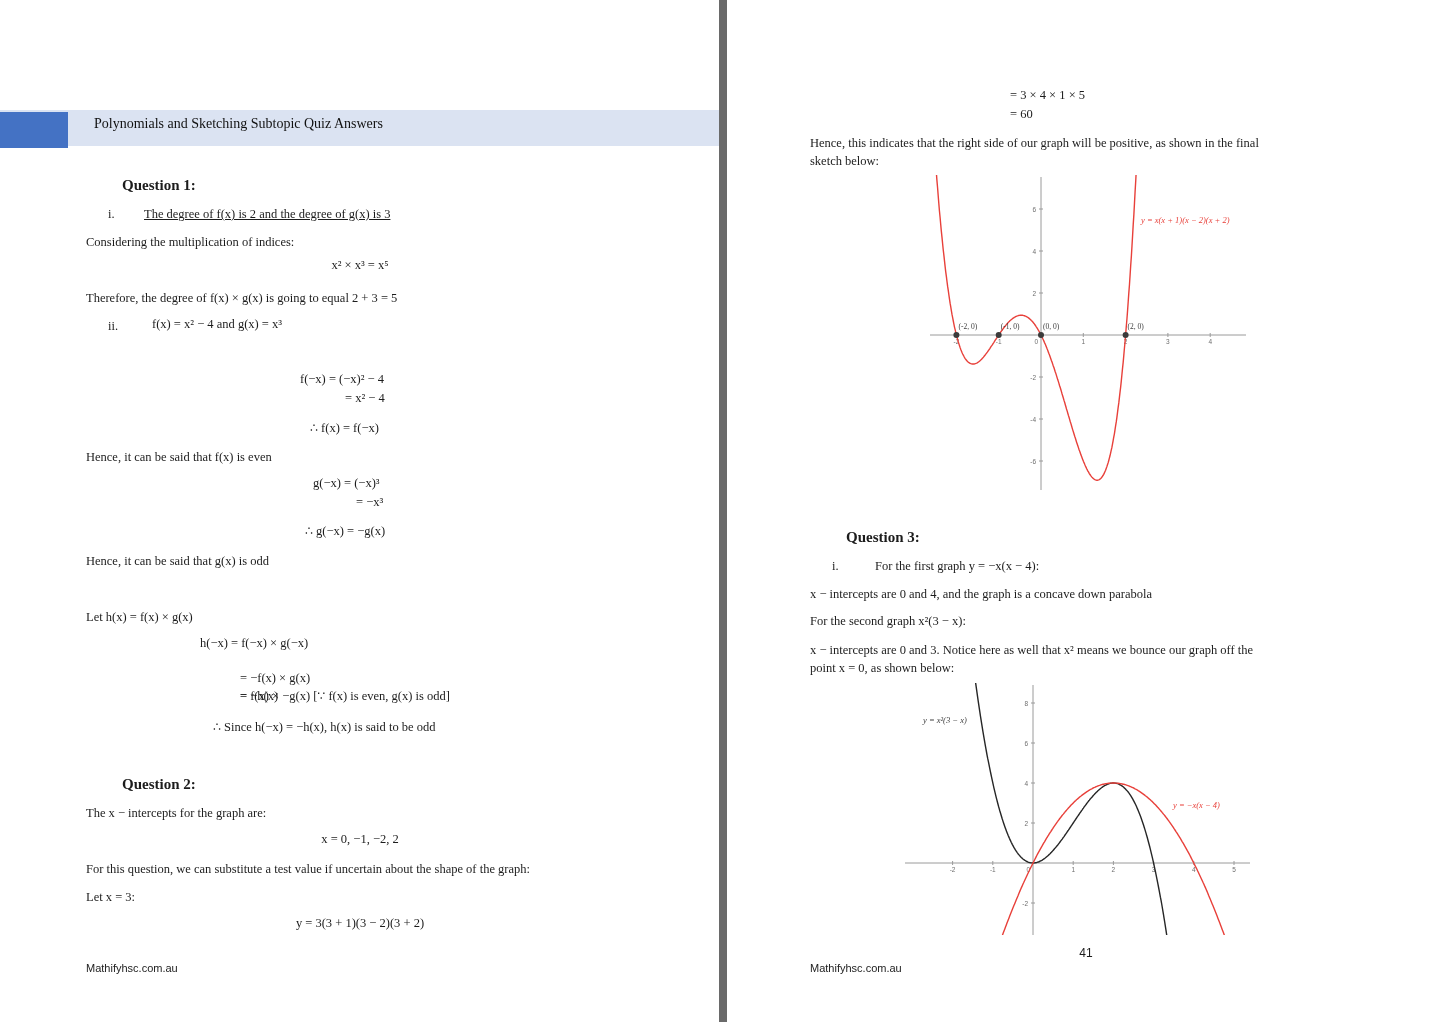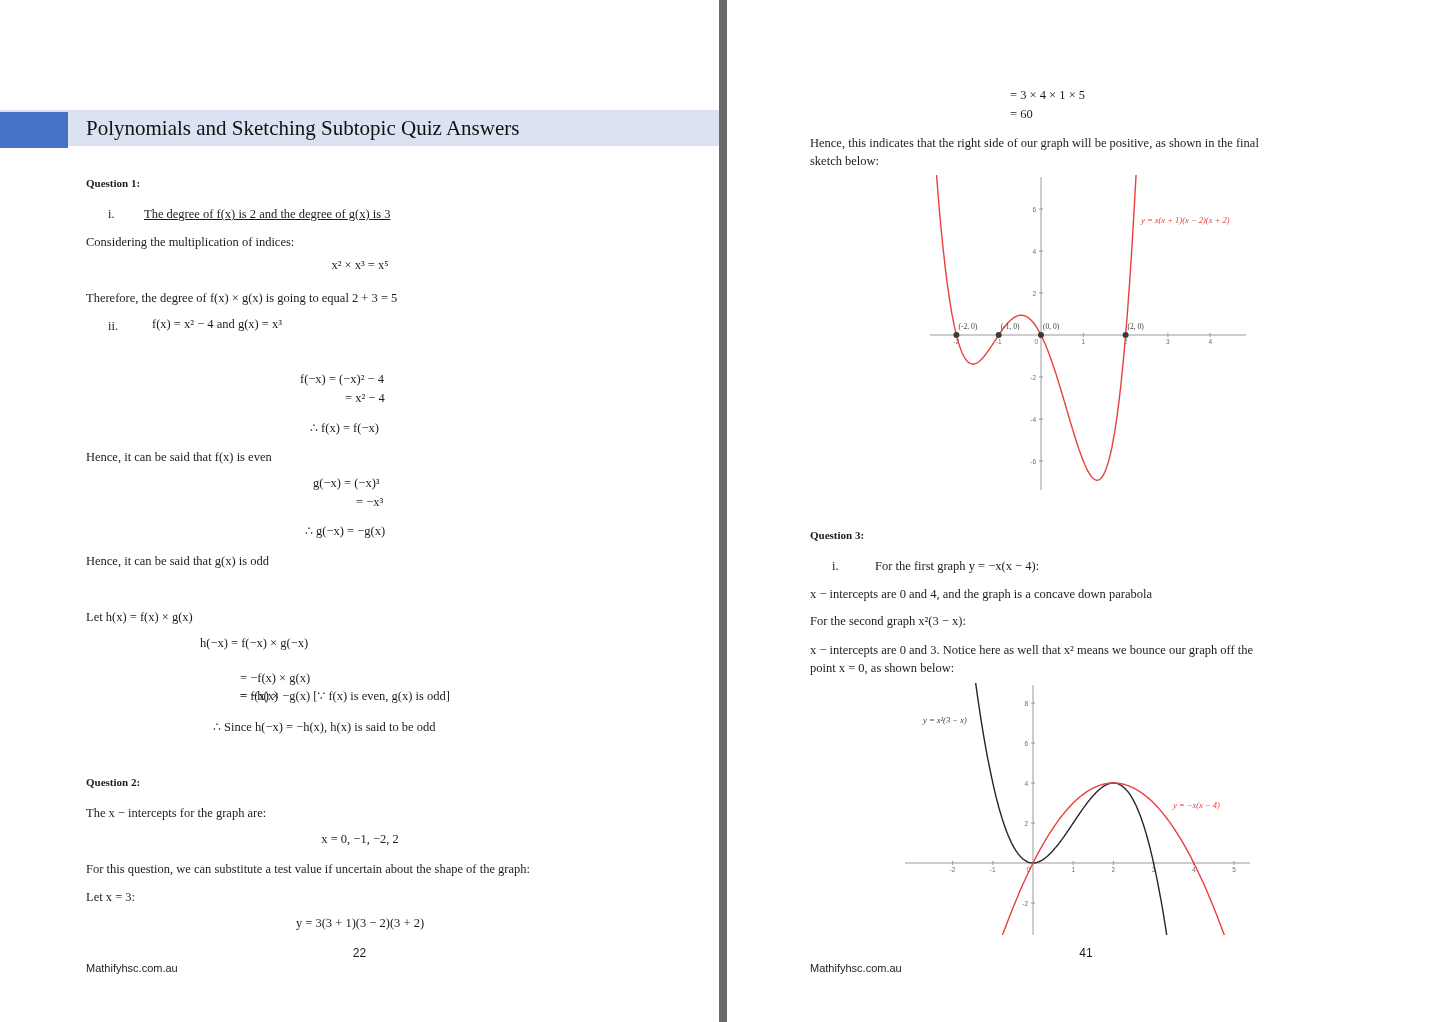--- a/index.html
+++ b/index.html
@@ -5,25 +5,25 @@
   html,body{margin:0;padding:0;}
   body{width:1445px;height:1022px;background:#ffffff;overflow:hidden;
        font-family:"Liberation Serif",serif;color:#1c1c1c;}
   .canvas{position:relative;width:1445px;height:1022px;background:#ffffff;}
   .page{position:absolute;top:0;height:1022px;background:#fff;}
   .page-left{left:0;width:719px;}
   .page-right{left:727px;width:718px;}
   .divider{position:absolute;left:719px;top:0;width:8px;height:1022px;background:#6a6a6a;}
   .abs{position:absolute;white-space:nowrap;}
   .p{font-size:12.5px;line-height:18px;}
-  .h{font-size:11px;font-weight:bold;}
+  .h{font-size:15px;font-weight:bold;margin-left:36px;}
   .eq{font-size:12.5px;}
   .band{position:absolute;left:0;top:110px;width:719px;height:36px;background:#dbe3f2;}
   .accent{position:absolute;left:0;top:112px;width:68px;height:36px;background:#4472c4;}
-  .doc-title{position:absolute;left:86px;top:116px;font-size:21px;color:#111;}
+  .doc-title{position:absolute;left:94px;top:116px;font-size:14px;color:#111;}
   .footer{font-family:"Liberation Sans",sans-serif;font-size:11px;color:#222;}
   .pagenum{font-family:"Liberation Sans",sans-serif;font-size:12px;text-align:center;}
   .center-col{text-align:center;}
   svg{position:absolute;overflow:hidden;}
   svg text.tick{font-family:"Liberation Sans",sans-serif;font-size:6.5px;fill:#6e6e6e;font-style:normal;}
   svg text.ptlabel{font-family:"Liberation Serif",serif;font-size:7.5px;fill:#3c3c3c;}
   svg text.eqlabel{font-family:"Liberation Serif",serif;font-size:8.5px;font-style:italic;}
 </style>
 </head>
 <body>
@@ -61,21 +61,20 @@
     <div class="abs eq" style="left:240px;top:689px;">= −h(x)</div>
     <div class="abs eq" style="left:213px;top:719px;">∴ Since h(−x) = −h(x), h(x) is said to be odd</div>
 
     <div class="abs h" style="left:86px;top:776px;">Question 2:</div>
     <div class="abs p" style="left:86px;top:804px;">The x − intercepts for the graph are:</div>
     <div class="abs eq center-col" style="left:86px;top:832px;width:548px;">x = 0, −1, −2, 2</div>
     <div class="abs p" style="left:86px;top:860px;">For this question, we can substitute a test value if uncertain about the shape of the graph:</div>
     <div class="abs p" style="left:86px;top:888px;">Let x = 3:</div>
     <div class="abs eq center-col" style="left:86px;top:916px;width:548px;">y = 3(3 + 1)(3 − 2)(3 + 2)</div>
 
-    <div class="abs pagenum" style="left:0;top:946px;width:719px;">22</div>
     <div class="abs footer" style="left:86px;top:962px;">Mathifyhsc.com.au</div>
   </div>
 
   <div class="divider"></div>
 
   <div class="page page-right">
     <div class="abs eq" style="left:283px;top:88px;">= 3 × 4 × 1 × 5</div>
     <div class="abs eq" style="left:283px;top:107px;">= 60</div>
     <div class="abs p" style="left:83px;top:134px;">Hence, this indicates that the right side of our graph will be positive, as shown in the final</div>
     <div class="abs p" style="left:83px;top:152px;">sketch below:</div>

